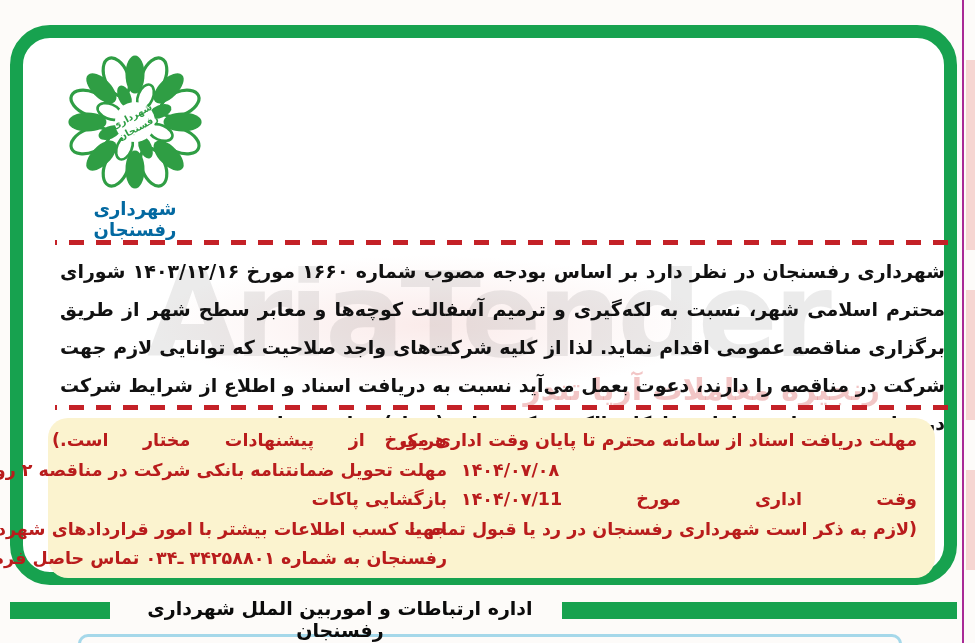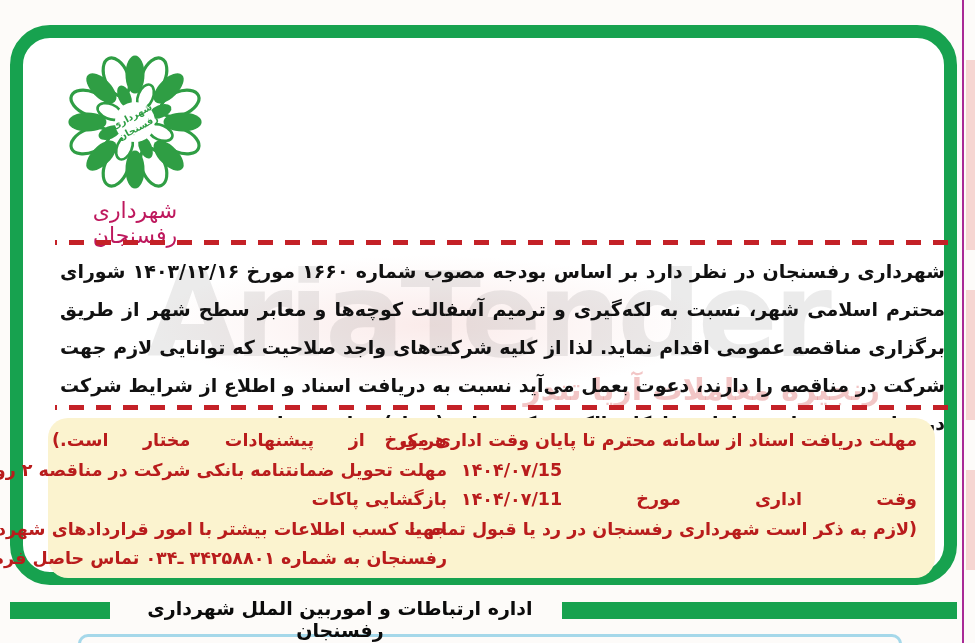--- a/index.html
+++ b/index.html
@@ -23,21 +23,21 @@
 
   
   .ad-frame {
     position:absolute; left:10px; top:25px; width:947px; height:560px;
     border:13px solid #17a24f; border-radius:40px; background:#ffffff;
   }
 
   
   .logo-box { position:absolute; left:60px; top:48px; width:150px; height:175px; text-align:center; }
   .logo-box svg { width:148px; height:148px; display:block; margin:0 auto; }
-  .logo-caption { margin-top:2px; color:#be185d; font-weight:normal; font-size:22px; direction:rtl; }
+  .logo-caption { margin-top:2px; color:#0369a1; font-weight:bold; font-size:18px; direction:rtl; }
 
   
   .headline {
     position:absolute; left:225px; top:92px; width:720px; height:125px;
     display:flex; align-items:center; justify-content:center;
     direction:rtl; font-size:47px; font-weight:bold; color:#0b0b0b;
     letter-spacing:-1px; text-align:center;
   }
 
   
@@ -163,21 +163,21 @@
 
 
   <div class="dash-line dash-1"></div>
   <div class="dash-line dash-2"></div>
 
   <div class="body-text">شهرداری رفسنجان در نظر دارد بر اساس بودجه مصوب شماره ۱۶۶۰ مورخ ۱۴۰۳/۱۲/۱۶ شورای محترم اسلامی شهر، نسبت به لکه‌گیری و ترمیم آسفالت کوچه‌ها و معابر سطح شهر از طریق برگزاری مناقصه عمومی اقدام نماید. لذا از کلیه شرکت‌های واجد صلاحیت که توانایی لازم جهت شرکت در مناقصه را دارند، دعوت بعمل می‌آید نسبت به دریافت اسناد و اطلاع از شرایط شرکت در مناقصه به سایت سامانه تدارکات الکترونیکی دولت (ستاد) مراجعه نمایند.</div>
 
   <div class="details-panel">
     <div class="col col-right">
         <div class="line">مهلت دریافت اسناد از سامانه محترم تا پایان وقت اداری مورخ</div>
-        <div class="line">۱۴۰۴/۰۷/15</div>
+        <div class="line">۱۴۰۴/۰۷/۰۸</div>
         <div class="line">وقت اداری مورخ ۱۴۰۴/۰۷/11</div>
         <div class="line">(لازم به ذکر است شهرداری رفسنجان در رد یا قبول تمام یا</div>
       </div>
     <div class="col col-left">
         <div class="line">هریک از پیشنهادات  مختار است.)</div>
         <div class="line">مهلت تحویل ضمانتنامه بانکی شرکت در مناقصه ۲ روز قبل از</div>
         <div class="line">بازگشایی  پاکات</div>
         <div class="line">جهت کسب اطلاعات بیشتر با امور قراردادهای شهرداری</div>
         <div class="line">رفسنجان به شماره ۳۴۲۵۸۸۰۱ ـ۰۳۴ تماس حاصل فرمایید</div>
       </div>

